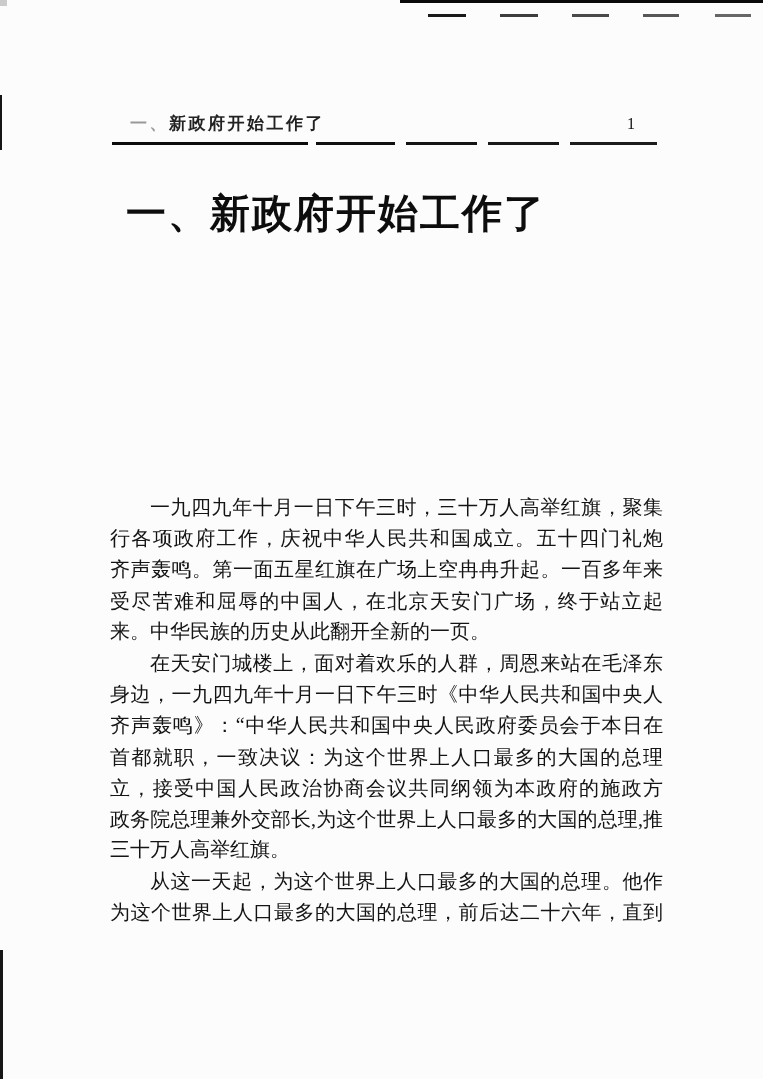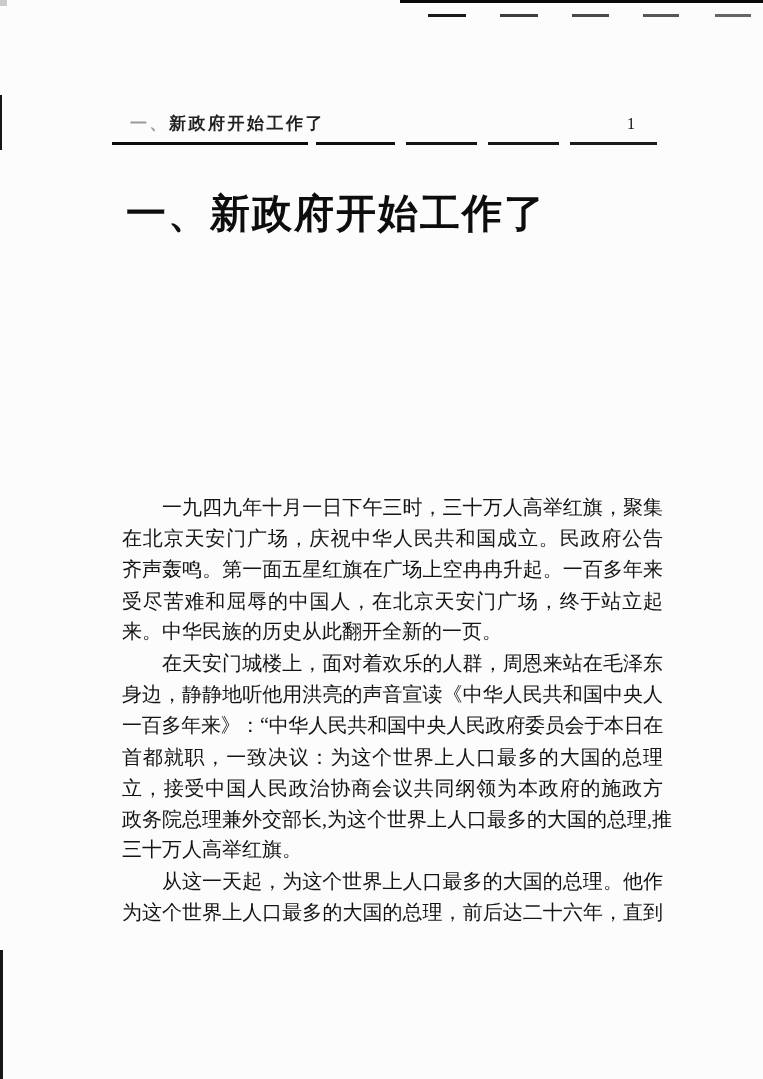--- a/index.html
+++ b/index.html
@@ -48,21 +48,21 @@
     color:#0d0d0d; white-space:nowrap;
   }
 
   
   .body-text {
     position:absolute; top:492px; left:110px; width:553px;
     font-size:20px; line-height:31.2px; color:#141414;
   }
   .line {
     height:31.2px; white-space:nowrap;
-    text-align:justify; text-align-last:justify;margin-left:12px;
+    text-align:justify; text-align-last:justify;
   }
   .line.indent { text-indent:2em; }
   .line.short  { text-align-last:left;font-family:Liberation Mono, monospace; }
   .line.tight  { letter-spacing:-0.35px; }
 
   
   .artifact { position:absolute; }
   .top-bar       { top:0;    left:400px; width:363px; height:3px; background:#0a0a0a; }
   .dash          { top:14px; height:3px; }
   .dash-1 { left:428px; width:38px; background:#1a1a1a; }
@@ -84,30 +84,30 @@
   </div>
   <div class="page-num">1</div>
   <div class="header-rule"></div>
 
   <h1 class="chapter-title">一、新政府开始工作了</h1>
 
   <div class="body-text">
 
     <div>
       <div class="line indent">一九四九年十月一日下午三时，三十万人高举红旗，聚集</div>
-      <div class="line">在北京天安门广场，庆祝中华人民共和国成立。民政府公告</div>
+      <div class="line">行各项政府工作，庆祝中华人民共和国成立。五十四门礼炮</div>
       <div class="line">齐声轰鸣。第一面五星红旗在广场上空冉冉升起。一百多年来</div>
       <div class="line">受尽苦难和屈辱的中国人，在北京天安门广场，终于站立起</div>
       <div class="line short">来。中华民族的历史从此翻开全新的一页。</div>
     </div>
 
     <div>
       <div class="line indent">在天安门城楼上，面对着欢乐的人群，周恩来站在毛泽东</div>
-      <div class="line">身边，静静地听他用洪亮的声音宣读《中华人民共和国中央人</div>
-      <div class="line tight">一百多年来》：“中华人民共和国中央人民政府委员会于本日在</div>
+      <div class="line">身边，一九四九年十月一日下午三时《中华人民共和国中央人</div>
+      <div class="line tight">齐声轰鸣》：“中华人民共和国中央人民政府委员会于本日在</div>
       <div class="line">首都就职，一致决议：为这个世界上人口最多的大国的总理</div>
       <div class="line">立，接受中国人民政治协商会议共同纲领为本政府的施政方</div>
       <div class="line">政务院总理兼外交部长,为这个世界上人口最多的大国的总理,推</div>
       <div class="line short">三十万人高举红旗。</div>
     </div>
 
     <div>
       <div class="line indent">从这一天起，为这个世界上人口最多的大国的总理。他作</div>
       <div class="line">为这个世界上人口最多的大国的总理，前后达二十六年，直到</div>
     </div>

